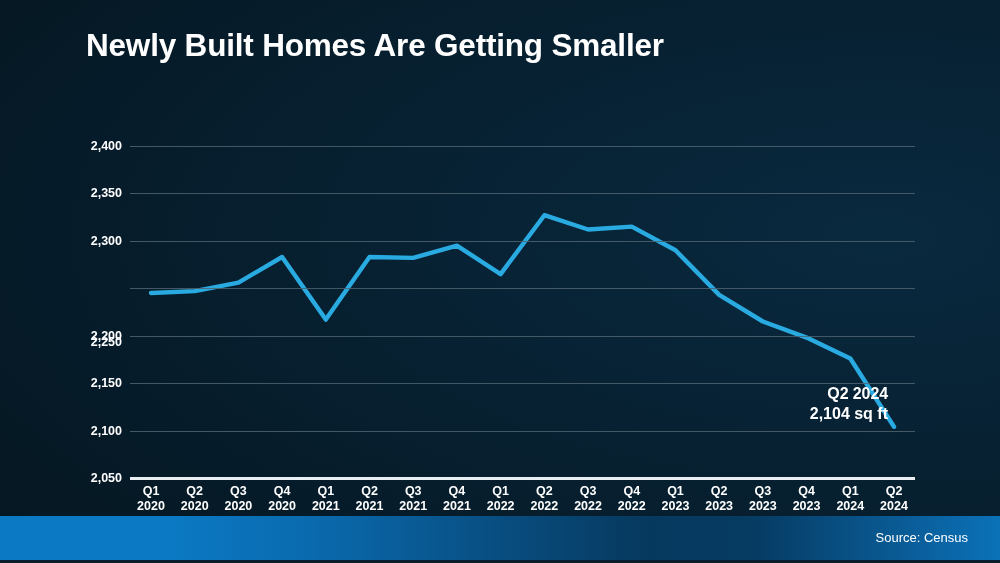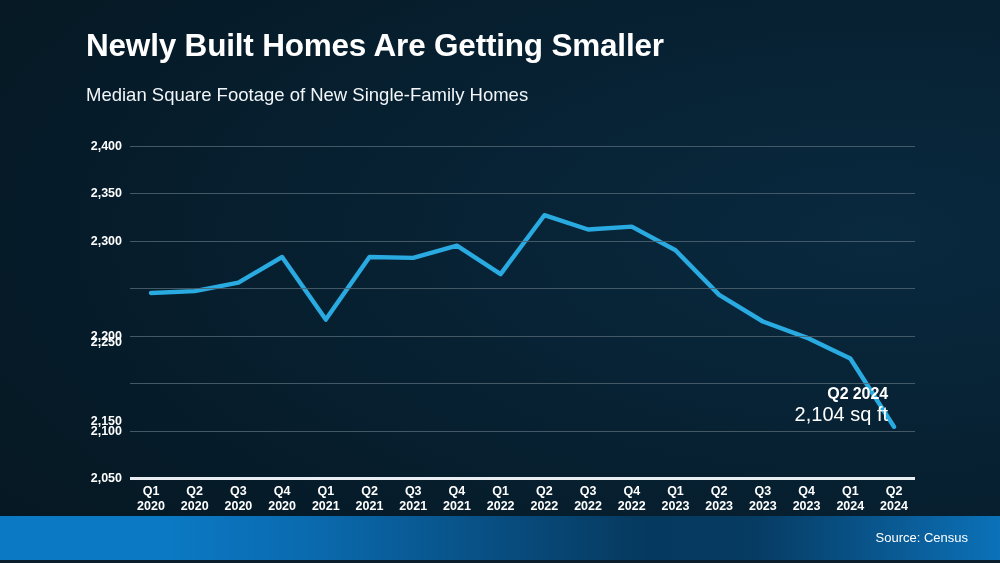--- a/index.html
+++ b/index.html
@@ -126,22 +126,22 @@
     color: #ffffff;
     line-height: 20px;
     white-space: nowrap;
   }
   #anno-quarter {
     font-size: 16px;
     font-weight: bold;
     letter-spacing: -0.1px;
   }
   #anno-value {
-    font-size: 20px;
-    font-weight: normal;
+    font-size: 16px;
+    font-weight: bold;
   }
   #anno-change {
     font-size: 16px;
     font-weight: normal;
   }
 
   
   #footer {
     position: absolute;
     left: 0;
@@ -162,29 +162,28 @@
     color: #ffffff;
     white-space: nowrap;
   }
 </style>
 </head>
 <body>
 
 <div id="slide">
 
   <div id="title">Newly Built Homes Are Getting Smaller</div>
-  <div id="subtitle">Median Square Footage of New Single-Family Homes</div>
 
   <div id="yaxis">
       <div class="ytick" style="top: 146px;">2,400</div>
       <div class="ytick" style="top: 193.429px;">2,350</div>
       <div class="ytick" style="top: 240.857px; text-align: right;">2,300</div>
       <div class="ytick" style="top: 306px; margin-top: 36px;">2,250</div>
       <div class="ytick" style="top: 335.714px;">2,200</div>
-      <div class="ytick" style="top: 383.143px; margin-top: 38px;">2,150</div>
+      <div class="ytick" style="top: 383.143px;">2,150</div>
       <div class="ytick" style="top: 430.571px;">2,100</div>
       <div class="ytick" style="top: 478px;">2,050</div>
     </div>
 
   <div id="plot">
     <svg id="chart-svg" width="785" height="332" viewBox="0 0 785 332">
       <polyline id="data-line" fill="none" stroke="#29ABE2" stroke-width="4.4" stroke-linejoin="round" stroke-linecap="round" points="21.0,147.0 64.7,145.1 108.4,136.6 152.1,111.0 195.8,173.6 239.5,111.0 283.2,111.9 326.9,99.6 370.6,128.1 414.4,69.2 458.1,83.5 501.8,80.6 545.5,104.3 589.2,148.9 632.9,175.5 676.6,191.6 720.3,212.5 764.0,280.8"></polyline>
     </svg>
   <div class="gridline" style="top: 0px;"></div>
       <div class="gridline" style="top: 47.4286px;"></div>

